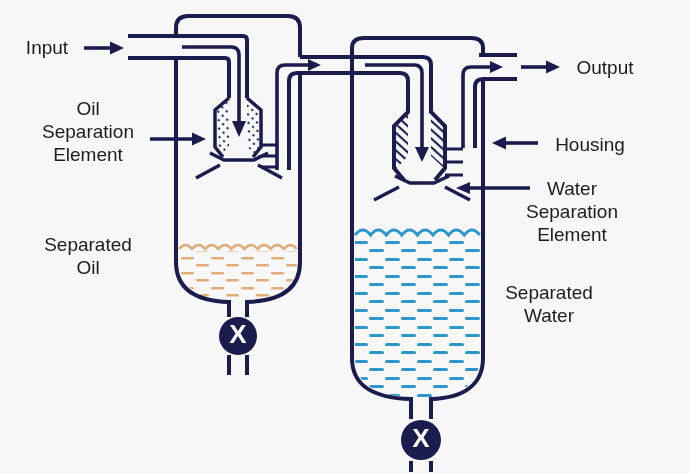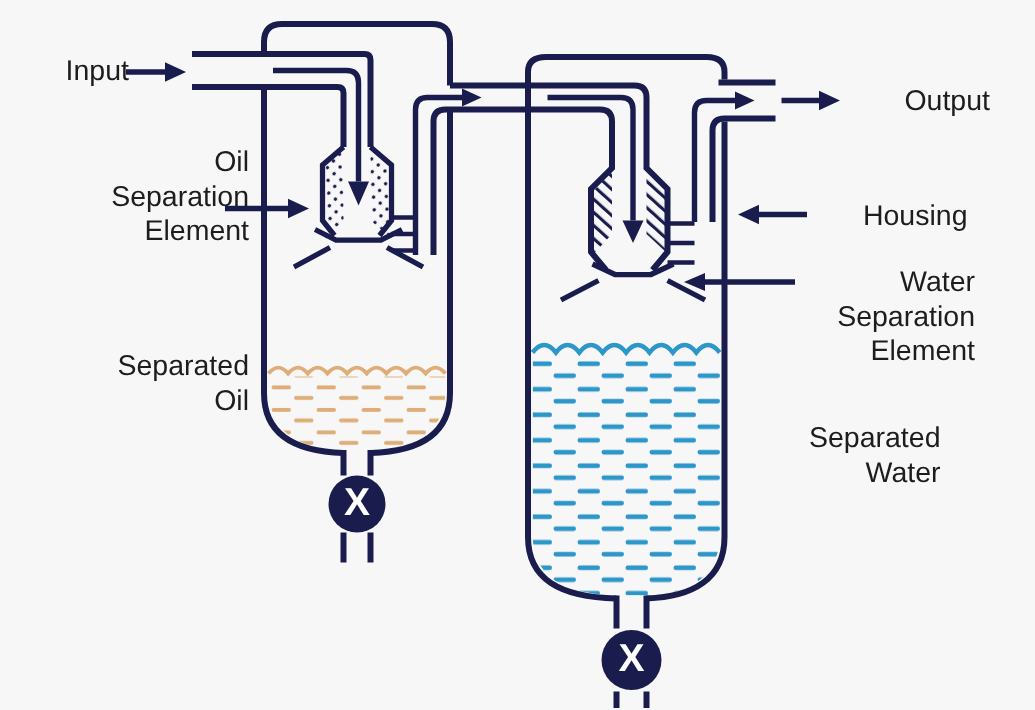--- a/index.html
+++ b/index.html
@@ -15,21 +15,21 @@
   .arrowline{stroke:var(--line,#1b1c4e);stroke-width:3.6;fill:none;}
   .arrowhead{fill:var(--line,#1b1c4e);stroke:none;}
   .valve{fill:var(--line,#1b1c4e);stroke:none;}
   .oil-stroke{stroke:var(--oil,#dfad77);stroke-width:2.5;fill:none;}
   .water-stroke{stroke:var(--water,#2d97ca);stroke-width:3;fill:none;}
   .pat-line{fill:var(--line,#1b1c4e);}
   .pat-oil{fill:var(--oil,#dfad77);}
   .pat-water{fill:var(--water,#2d97ca);}
   .lbl{
     position:absolute;color:var(--text,#1d1d1d);
-    font-size:19px;line-height:23px;text-align:right;
+    font-size:19px;line-height:23px;text-align:center;
   }
   .valve-x{
     position:absolute;color:#fff;font-weight:bold;font-size:26px;
     transform:translate(-50%,-54%);letter-spacing:0;
   }
 </style>
 </head>
 <body>
 
 <div class="stage">

